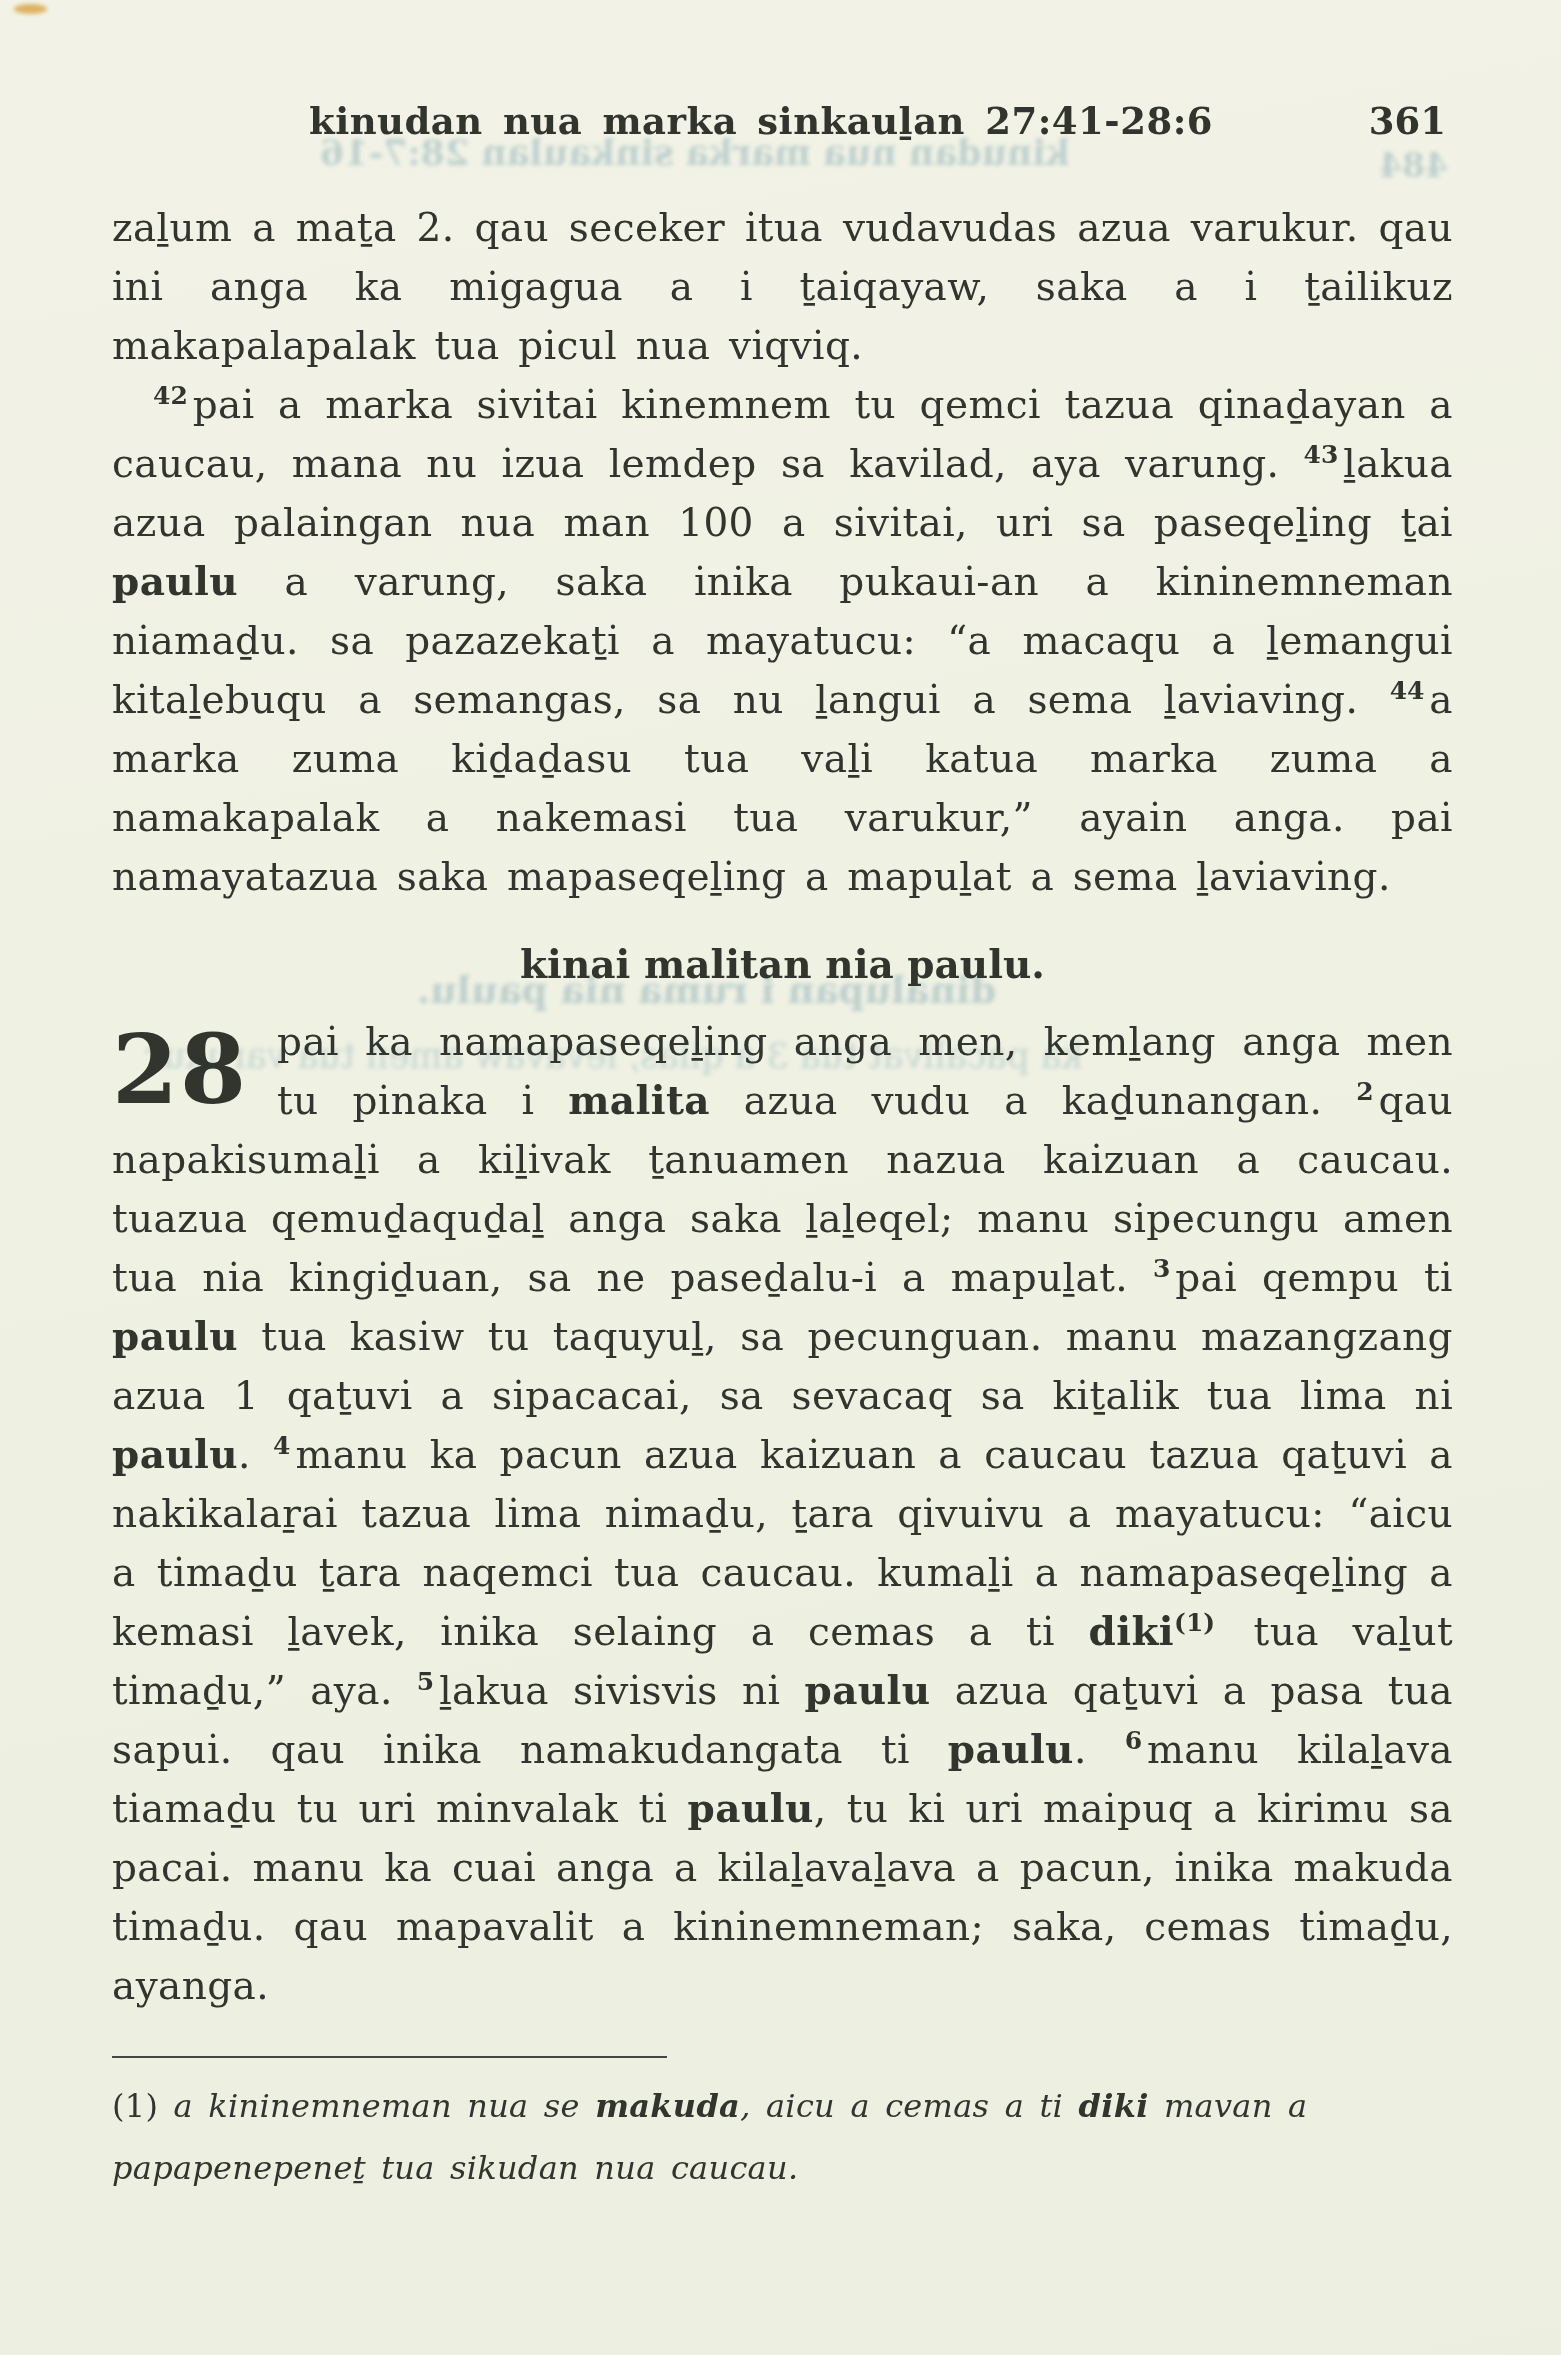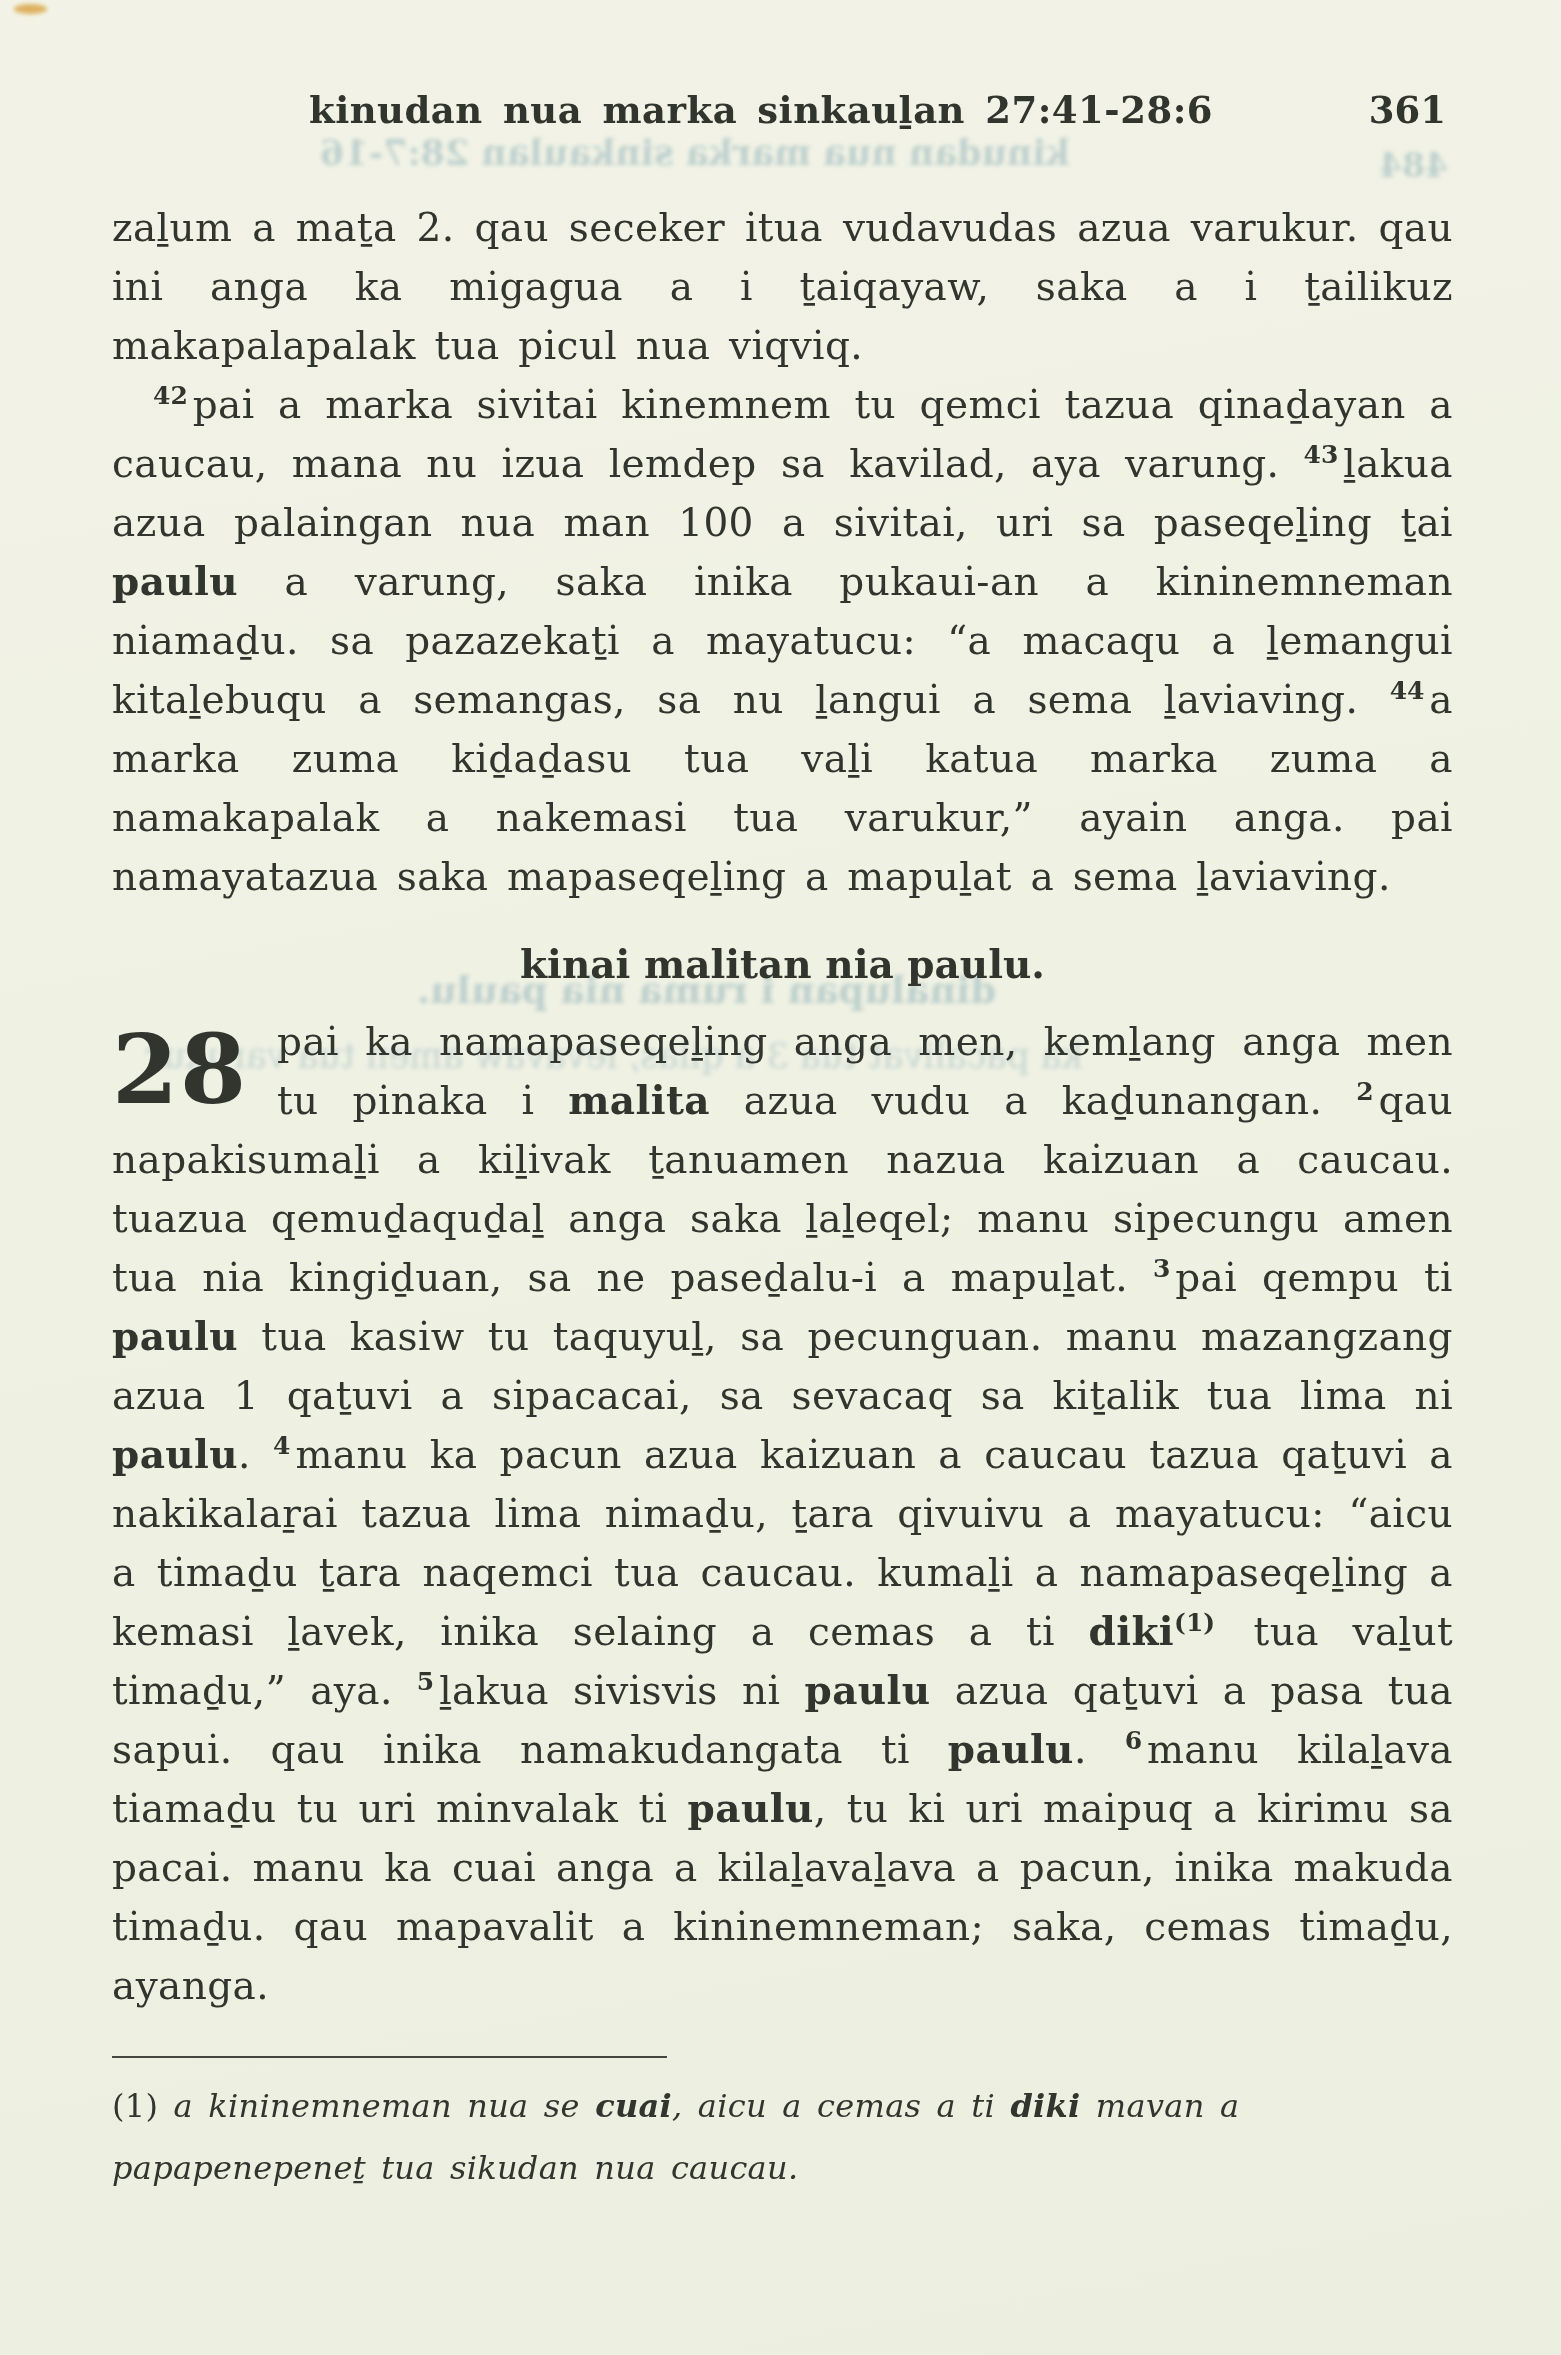--- a/index.html
+++ b/index.html
@@ -31,21 +31,21 @@
     font-weight:bold;
     white-space:nowrap;
     pointer-events:none;
   }
   .bleed-title{top:132px;left:320px;font-size:35px;}
   .bleed-page-number{top:146px;right:113px;font-size:33px;}
   .bleed-heading{top:968px;left:417px;font-size:37px;}
   .bleed-line{top:1036px;left:146px;font-size:35px;font-weight:normal;opacity:.45;}
 
   .running-head{
-    position:absolute;top:88px;left:0;width:100%;height:54px;
+    position:absolute;top:99px;left:0;width:100%;height:54px;
     font-weight:bold;font-size:37px;
   }
   .running-title{position:absolute;left:309px;letter-spacing:0.5px;word-spacing:6.8px;}
   .page-number{position:absolute;right:115px;}
 
   .text-block{
     position:absolute;left:112px;top:198px;width:1341px;
   }
   .body-par{
     margin:0;
@@ -116,17 +116,17 @@
 
     <h2 class="section-heading">kinai malitan nia paulu.</h2>
 
     <p class="body-par chapter-par">
       <span class="chapter-num">28</span>
       <span><span class="seg-p">pai ka namapaseqeḻing anga men, kemḻang anga men tu pinaka i </span><span class="seg-b">malita</span><span class="seg-p"> azua vudu a kaḏunangan.  </span><span class="seg-sup">2</span><span class="seg-p">qau napakisumaḻi a kiḻivak ṯanuamen nazua kaizuan a caucau. tuazua qemuḏaquḏaḻ anga saka ḻaḻeqel; manu sipecungu amen tua nia kingiḏuan, sa ne paseḏalu-i a mapuḻat.  </span><span class="seg-sup">3</span><span class="seg-p">pai qempu ti </span><span class="seg-b">paulu</span><span class="seg-p"> tua kasiw tu taquyuḻ, sa pecunguan.  manu mazangzang azua 1 qaṯuvi a sipacacai, sa sevacaq sa kiṯalik tua lima ni </span><span class="seg-b">paulu</span><span class="seg-p">.  </span><span class="seg-sup">4</span><span class="seg-p">manu ka pacun azua kaizuan a caucau tazua qaṯuvi a nakikalaṟai tazua lima nimaḏu, ṯara qivuivu a mayatucu: “aicu a timaḏu ṯara naqemci tua caucau.  kumaḻi a namapaseqeḻing a kemasi ḻavek, inika selaing a cemas a ti </span><span class="seg-b">diki</span><span class="seg-sup">(1)</span><span class="seg-p"> tua vaḻut timaḏu,” aya.  </span><span class="seg-sup">5</span><span class="seg-p">ḻakua sivisvis ni </span><span class="seg-b">paulu</span><span class="seg-p"> azua qaṯuvi a pasa tua sapui.  qau inika namakudangata ti </span><span class="seg-b">paulu</span><span class="seg-p">.  </span><span class="seg-sup">6</span><span class="seg-p">manu kilaḻava tiamaḏu tu uri minvalak ti </span><span class="seg-b">paulu</span><span class="seg-p">, tu ki uri maipuq a kirimu sa pacai. manu ka cuai anga a kilaḻavaḻava a pacun, inika makuda timaḏu.  qau mapavalit a kininemneman; saka, cemas timaḏu, ayanga.</span></span>
     </p>
 
     <div class="footnote-rule"></div>
 
-    <p class="footnote"><span class="seg-p">(1) </span><span class="seg-i">a kininemneman nua se </span><span class="seg-bi">cuai</span><span class="seg-i">, aicu a cemas a ti </span><span class="seg-bi">diki</span><span class="seg-i"> mavan a papapenepeneṯ tua sikudan nua caucau.</span></p>
+    <p class="footnote"><span class="seg-p">(1) </span><span class="seg-i">a kininemneman nua se </span><span class="seg-bi">makuda</span><span class="seg-i">, aicu a cemas a ti </span><span class="seg-bi">diki</span><span class="seg-i"> mavan a papapenepeneṯ tua sikudan nua caucau.</span></p>
 
   </main>
 </div>
 
 
 </body></html>

